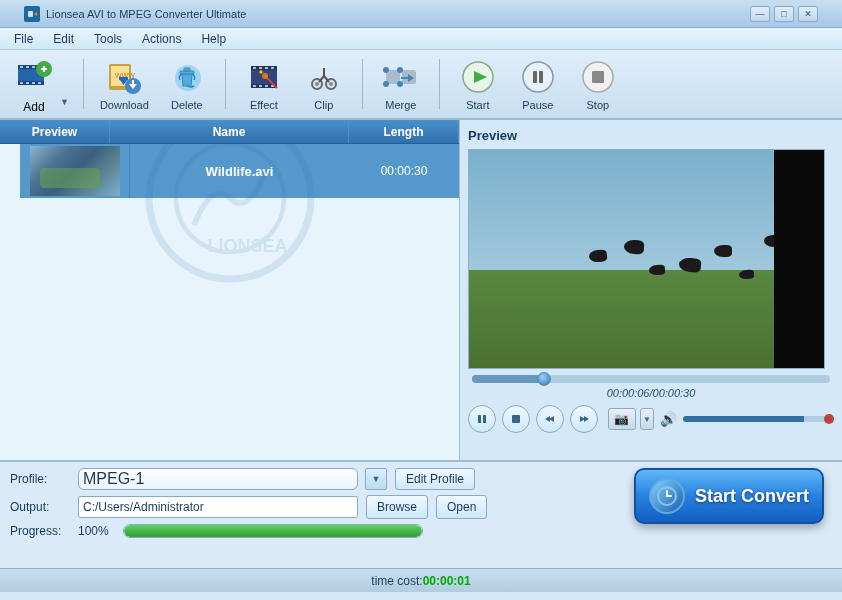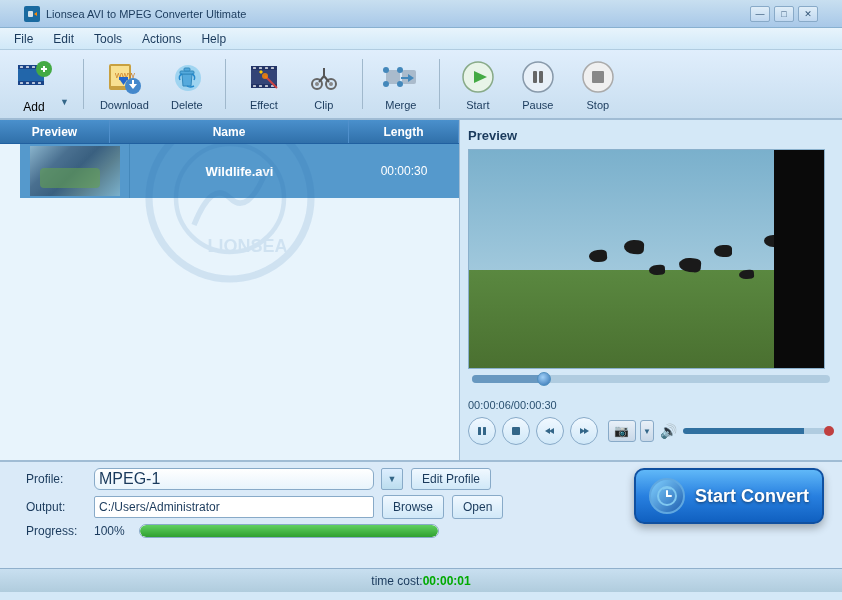--- a/index.html
+++ b/index.html
@@ -319,24 +319,25 @@
       width: 14px;
       height: 14px;
       background: radial-gradient(circle at 40% 35%, #a0d0f8, #3070b0);
       border-radius: 50%;
       position: absolute;
       right: -7px;
       top: -3px;
       border: 1px solid #5090c0;
     }
     #time-display {
-      text-align: left;
+      text-align: center;
       font-size: 11px;
       color: #2a5070;
-      margin-top: 16px;
+      margin-top: 4px;
+      font-style: italic;
     }
 
     
     #playback-controls {
       display: flex;
       align-items: center;
       margin-top: 6px;
       gap: 6px;
     }
     .pb-btn {
@@ -392,21 +393,21 @@
     .vol-icon {
       font-size: 14px;
       color: #336688;
     }
 
     
     #bottom-controls {
       height: 108px;
       background: #daeaf8;
       border-top: 2px solid #a0bcd4;
-      padding: 6px 26px;
+      padding: 6px 10px;
       display: flex;
       flex-direction: column;
       gap: 5px;
     }
     .bottom-row {
       display: flex;
       align-items: center;
       gap: 8px;
     }
     .bottom-label {

